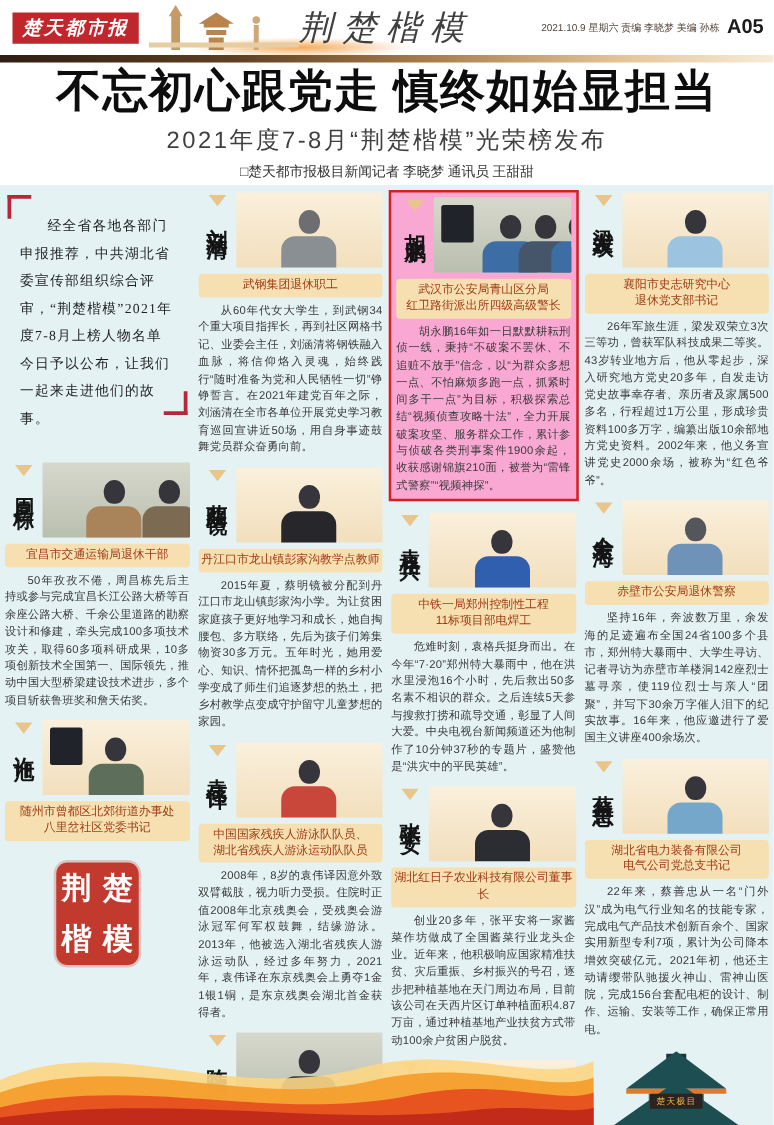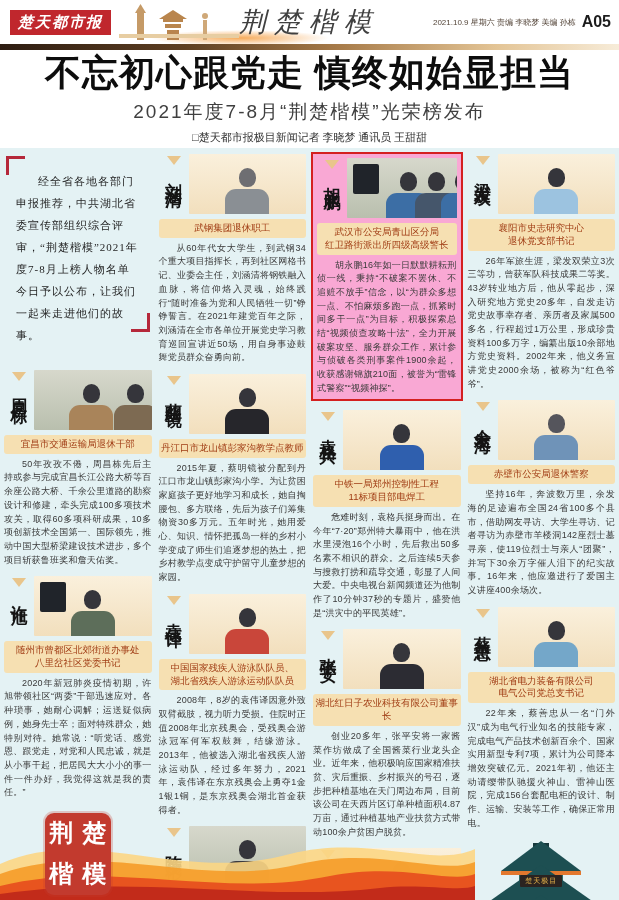--- a/index.html
+++ b/index.html
@@ -154,21 +154,20 @@
           <div class="photo">
             <div class="monitor"></div>
             <div class="person center" style="--shirt:#5d6e5a">
                 <div class="head"></div>
                 <div class="torso"></div>
               </div>
           </div>
         </div>
         <div class="title-bar">随州市曾都区北郊街道办事处
 八里岔社区党委书记</div>
-        <div class="body-text">2020年新冠肺炎疫情初期，许旭带领社区“两委”干部迅速应对。各种琐事，她耐心调解；运送疑似病例，她身先士卒；面对特殊群众，她特别对待。她常说：“听党话、感党恩、跟党走，对党和人民忠诚，就是从小事干起，把居民大大小小的事一件一件办好，我觉得这就是我的责任。”</div>
       </div>
 
       <div class="seal-block">
         <div class="seal">
           <span>荆</span>
           <span>楚</span>
           <span>楷</span>
           <span>模</span>
         </div>
 
@@ -353,21 +352,21 @@
             <div class="vname">余发海</div>
             </div>
           <div class="photo">
             <div class="person center" style="--shirt:#6f93b8">
                 <div class="head" style="background:#55555c"></div>
                 <div class="torso"></div>
               </div>
           </div>
         </div>
         <div class="title-bar">赤壁市公安局退休警察</div>
-        <div class="body-text">坚持16年，奔波数万里，余发海的足迹遍布全国24省100多个县市，借助网友寻访、大学生寻访、记者寻访为赤壁市羊楼洞142座烈士墓寻亲，使119位烈士与亲人“团聚”，并写下30余万字催人泪下的纪实故事。16年来，他应邀进行了爱国主义讲座400余场次。</div>
+        <div class="body-text">坚持16年，奔波数万里，余发海的足迹遍布全国24省100多个县市，郑州特大暴雨中、大学生寻访、记者寻访为赤壁市羊楼洞142座烈士墓寻亲，使119位烈士与亲人“团聚”，并写下30余万字催人泪下的纪实故事。16年来，他应邀进行了爱国主义讲座400余场次。</div>
       </div>
 
       <div class="card">
         <div class="card-top">
           <div class="name-col">
               <div class="tri"></div>
             <div class="vname">蔡善忠</div>
             </div>
           <div class="photo">
             <div class="person center" style="--shirt:#74a7c9">

